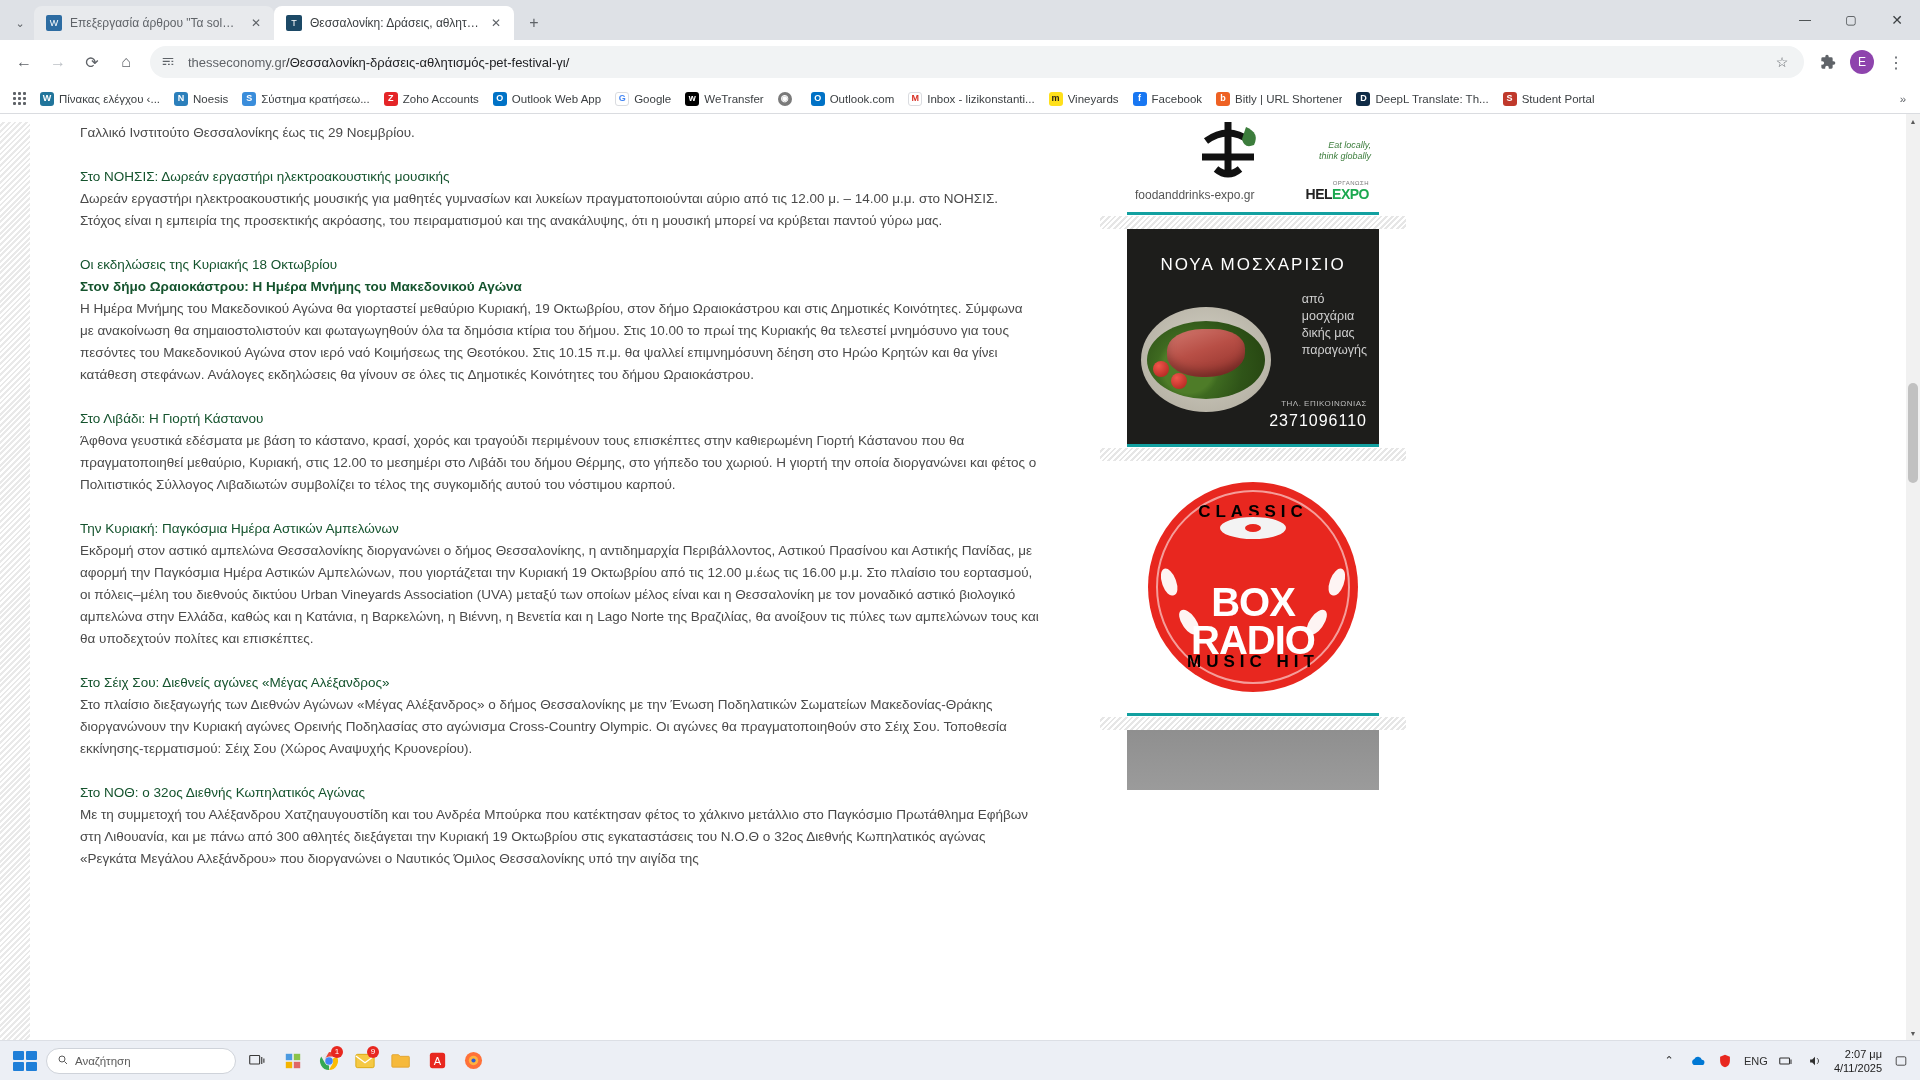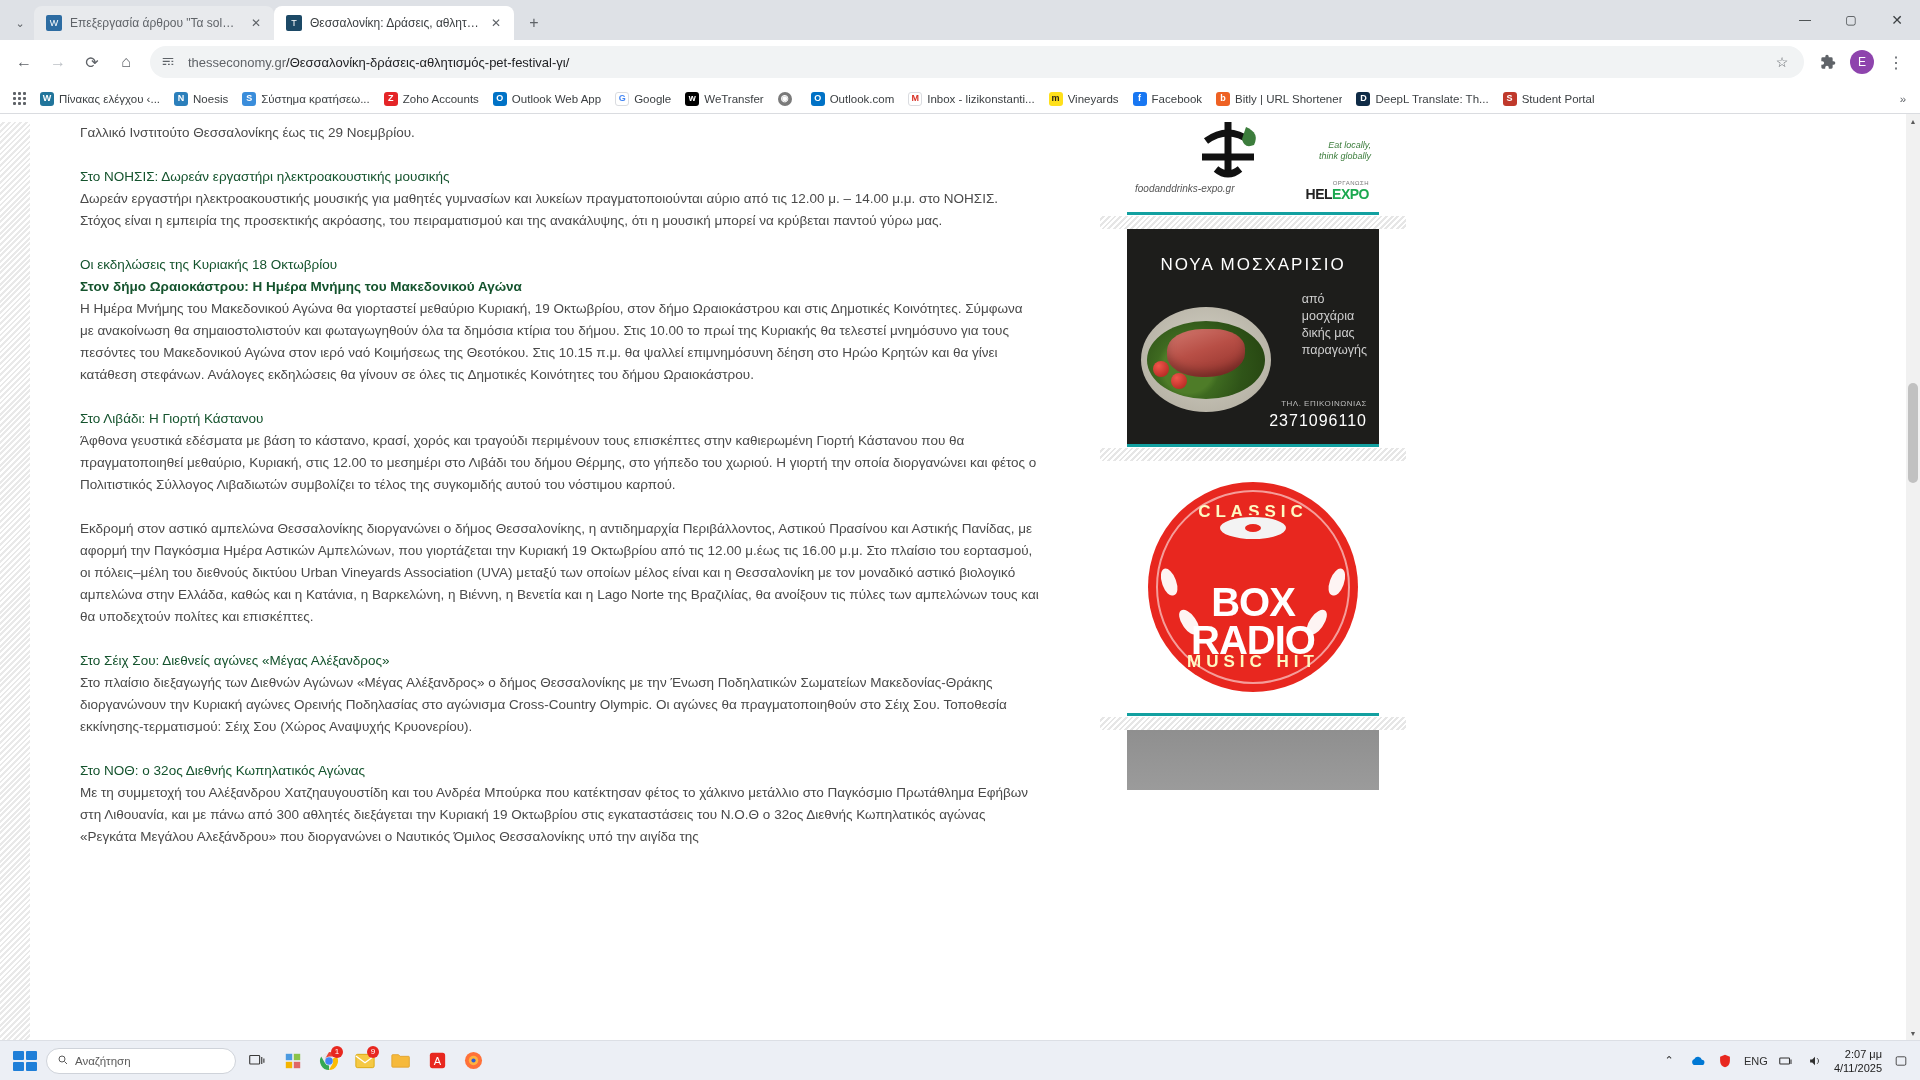--- a/index.html
+++ b/index.html
@@ -236,22 +236,22 @@
     position: absolute; left: 58px; top: -6px;
     width: 86px; height: 86px;
     display: flex; align-items: center; justify-content: center;
   }
   .food-txt1 {
     position: absolute; right: 8px; top: 18px;
     font-size: 9px; color: #3c7d3c; font-style: italic; text-align: right;
     line-height: 11px;
   }
   .food-txt2 {
-    position: absolute; left: 8px; bottom: 18px;
-    font-size: 10px; color: #555; font-style: italic;
+    position: absolute; left: 8px; bottom: 10px;
+    font-size: 12px; color: #555;
   }
   .food-helexpo {
     position: absolute; right: 10px; bottom: 10px;
     text-align: right;
   }
   .food-helexpo .o { font-size: 6px; color: #777; letter-spacing: .5px;}
   .food-helexpo .h { font-size: 14px; font-weight: bold; color: #222; letter-spacing: -.5px;}
   .food-helexpo .h span { color: #1ba84f; }
 
   
@@ -322,21 +322,21 @@
     display: flex; align-items: center; justify-content: center;
     flex-direction: column;
   }
   .radio-ring {
     position: absolute; inset: 8px;
     border-radius: 50%;
     border: 2px solid rgba(255,255,255,.55);
   }
   .rc-top, .rc-bottom {
     position: absolute; width: 100%; text-align: center;
-    font-size: 17px; font-weight: bold; color: #fef9c3; letter-spacing: 5px;
+    font-size: 17px; font-weight: bold; color: #000000; letter-spacing: 5px;
   }
   .rc-top { top: 20px; }
   .rc-bottom { bottom: 20px; margin-top: 8px; }
   .radio-box {
     font-size: 40px; font-weight: bold; color: #fff; line-height: 38px;
     letter-spacing: -1px;
     text-align: center;
     z-index: 2;
     margin-top: 36px;
   }
@@ -582,20 +582,21 @@
 
         <p class="art-head">Οι εκδηλώσεις της Κυριακής 18 Οκτωβρίου</p>
         <p class="art-head bold">Στον δήμο Ωραιοκάστρου: Η Ημέρα Μνήμης του Μακεδονικού Αγώνα</p>
         <p>Η Ημέρα Μνήμης του Μακεδονικού Αγώνα θα γιορταστεί μεθαύριο Κυριακή, 19 Οκτωβρίου, στον δήμο Ωραιοκάστρου και στις Δημοτικές Κοινότητες. Σύμφωνα με ανακοίνωση θα σημαιοστολιστούν και φωταγωγηθούν όλα τα δημόσια κτίρια του δήμου. Στις 10.00 το πρωί της Κυριακής θα τελεστεί μνημόσυνο για τους πεσόντες του Μακεδονικού Αγώνα στον ιερό ναό Κοιμήσεως της Θεοτόκου. Στις 10.15 π.μ. θα ψαλλεί επιμνημόσυνη δέηση στο Ηρώο Κρητών και θα γίνει κατάθεση στεφάνων. Ανάλογες εκδηλώσεις θα γίνουν σε όλες τις Δημοτικές Κοινότητες του δήμου Ωραιοκάστρου.</p>
         <div class="spacer"></div>
 
         <p class="art-head">Στο Λιβάδι: Η Γιορτή Κάστανου</p>
         <p>Άφθονα γευστικά εδέσματα με βάση το κάστανο, κρασί, χορός και τραγούδι περιμένουν τους επισκέπτες στην καθιερωμένη Γιορτή Κάστανου που θα πραγματοποιηθεί μεθαύριο, Κυριακή, στις 12.00 το μεσημέρι στο Λιβάδι του δήμου Θέρμης, στο γήπεδο του χωριού. Η γιορτή την οποία διοργανώνει και φέτος ο Πολιτιστικός Σύλλογος Λιβαδιωτών συμβολίζει το τέλος της συγκομιδής αυτού του νόστιμου καρπού.</p>
         <div class="spacer"></div>
 
+        <p class="art-head">Την Κυριακή: Παγκόσμια Ημέρα Αστικών Αμπελώνων</p>
         <p>Εκδρομή στον αστικό αμπελώνα Θεσσαλονίκης διοργανώνει ο δήμος Θεσσαλονίκης, η αντιδημαρχία Περιβάλλοντος, Αστικού Πρασίνου και Αστικής Πανίδας, με αφορμή την Παγκόσμια Ημέρα Αστικών Αμπελώνων, που γιορτάζεται την Κυριακή 19 Οκτωβρίου από τις 12.00 μ.έως τις 16.00 μ.μ. Στο πλαίσιο του εορτασμού, οι πόλεις–μέλη του διεθνούς δικτύου Urban Vineyards Association (UVA) μεταξύ των οποίων μέλος είναι και η Θεσσαλονίκη με τον μοναδικό αστικό βιολογικό αμπελώνα στην Ελλάδα, καθώς και η Κατάνια, η Βαρκελώνη, η Βιέννη, η Βενετία και η Lago Norte της Βραζιλίας, θα ανοίξουν τις πύλες των αμπελώνων τους και θα υποδεχτούν πολίτες και επισκέπτες.</p>
         <div class="spacer"></div>
 
         <p class="art-head">Στο Σέιχ Σου: Διεθνείς αγώνες «Μέγας Αλέξανδρος»</p>
         <p>Στο πλαίσιο διεξαγωγής των Διεθνών Αγώνων «Μέγας Αλέξανδρος» ο δήμος Θεσσαλονίκης με την Ένωση Ποδηλατικών Σωματείων Μακεδονίας-Θράκης διοργανώνουν την Κυριακή αγώνες Ορεινής Ποδηλασίας στο αγώνισμα Cross-Country Olympic. Οι αγώνες θα πραγματοποιηθούν στο Σέιχ Σου. Τοποθεσία εκκίνησης-τερματισμού: Σέιχ Σου (Χώρος Αναψυχής Κρυονερίου).</p>
         <div class="spacer"></div>
 
         <p class="art-head">Στο ΝΟΘ: ο 32ος Διεθνής Κωπηλατικός Αγώνας</p>
         <p>Με τη συμμετοχή του Αλέξανδρου Χατζηαυγουστίδη και του Ανδρέα Μπούρκα που κατέκτησαν φέτος το χάλκινο μετάλλιο στο Παγκόσμιο Πρωτάθλημα Εφήβων στη Λιθουανία, και με πάνω από 300 αθλητές διεξάγεται την Κυριακή 19 Οκτωβρίου στις εγκαταστάσεις του Ν.Ο.Θ ο 32ος Διεθνής Κωπηλατικός αγώνας «Ρεγκάτα Μεγάλου Αλεξάνδρου» που διοργανώνει ο Ναυτικός Όμιλος Θεσσαλονίκης υπό την αιγίδα της</p>
       </div>

